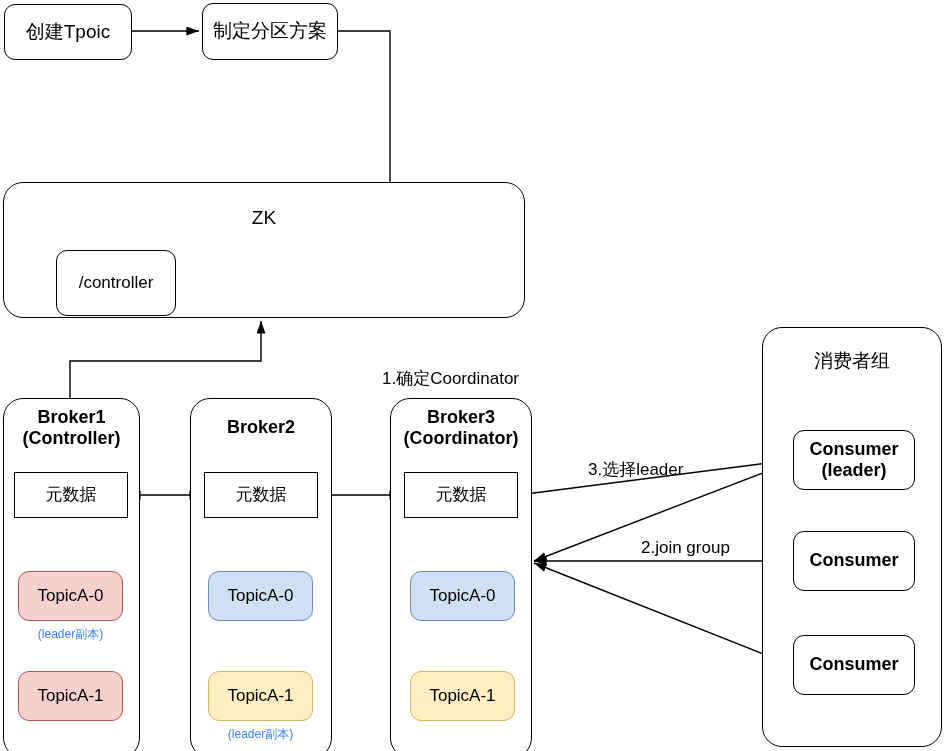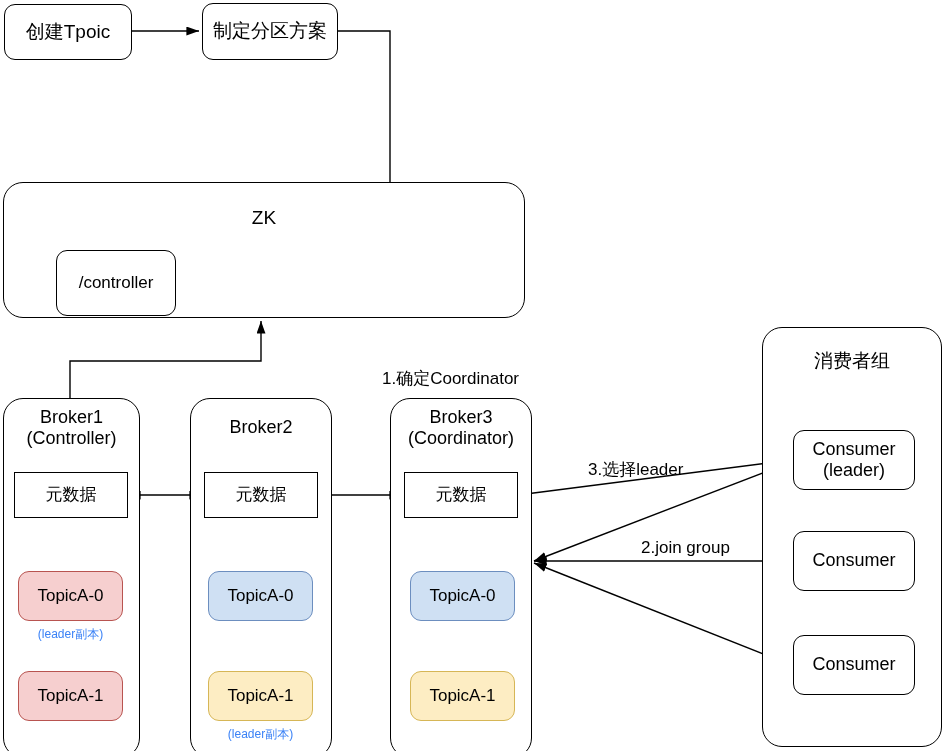--- a/index.html
+++ b/index.html
@@ -58,21 +58,21 @@
     margin-top: 8px;
   }
   .caption {
     position: absolute;
     color: #3b82f6;
     font-size: 12px;
     text-align: center;
     white-space: nowrap;
   }
   .t17 { font-size: 17px; }
-  .t18 { font-size: 18px; }
+  .t18 { font-size: 18px; font-weight: bold; }
   .t19 { font-size: 19px; }
 </style>
 </head>
 <body>
 
 <div id="canvas">
 
   <svg class="edges" viewBox="0 0 944 751" width="944" height="751">
     <defs>
       <marker id="arrow" markerWidth="10" markerHeight="10" refX="9" refY="3.2" orient="auto" markerUnits="strokeWidth">

